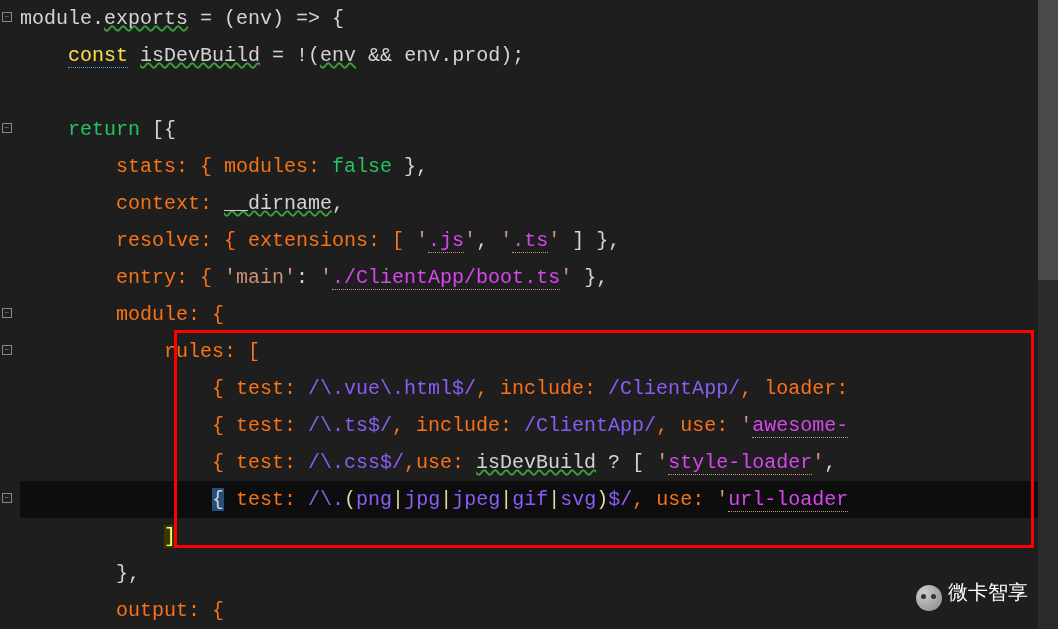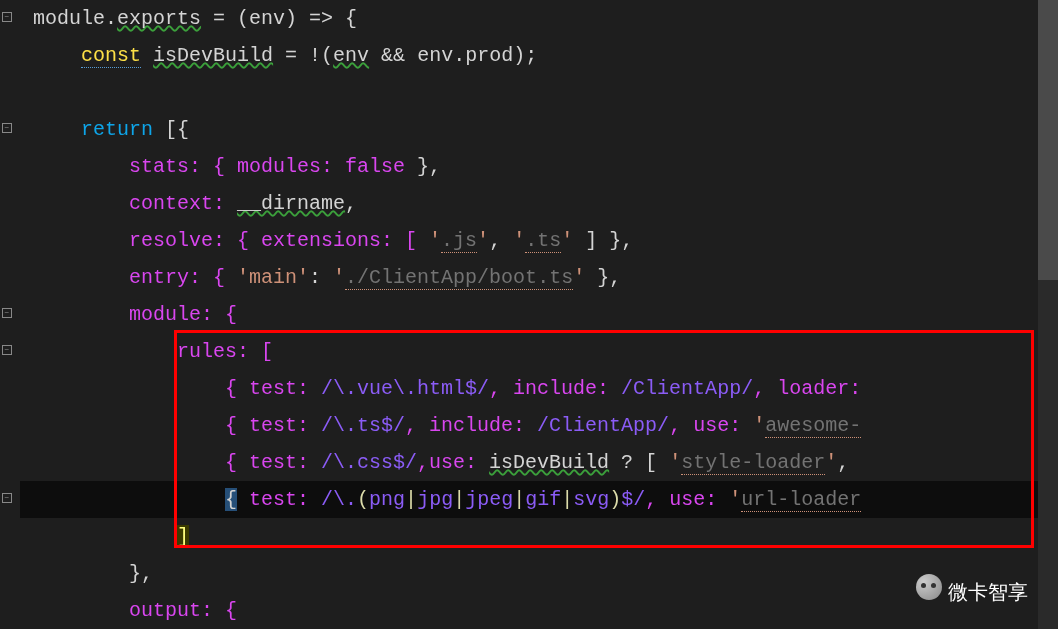--- a/index.html
+++ b/index.html
@@ -51,31 +51,30 @@
     background: #0d0d0d;
     position: absolute;
     left: 0;
     right: 0;
     height: 37px;
     z-index: 0;
   }
   .line-content {
     position: relative;
     z-index: 1;
-    margin-left: 13px;
   }
   .kw-const { color: #fde047; border-bottom: 1px dotted #569cd6; }
-  .kw-return { color: #0ea5e9; }
-  .kw-false { color: #d946ef; }
+  .kw-return { color: #22c55e; }
+  .kw-false { color: #22c55e; }
   .punc { color: #d4d4d4; }
   .iden { color: #d4d4d4; }
   .iden-wavy { color: #d4d4d4; text-decoration: underline wavy #3ba03b; text-decoration-skip-ink: none; }
-  .prop { color: #d946ef; }
+  .prop { color: #f97316; }
   .str { color: #ce9178; }
-  .str-u { color: #737373; border-bottom: 1px dotted #ce9178; }
+  .str-u { color: #d946ef; border-bottom: 1px dotted #ce9178; }
   .regex { color: #8b5cf6; }
   .regex-bar { color: #dcdcaa; }
   .operator { color: #d4d4d4; }
   .bracket-yellow { background: #3a3a00; color: #ffff80; }
   .sel-start { background: #264f78; }
   
   .red-box {
     position: absolute;
     border: 3px solid #ff0000;
     pointer-events: none;
@@ -122,21 +121,21 @@
   
   .watermark {
     position: absolute;
     right: 30px;
     bottom: 18px;
     color: #fff;
     font-family: 'Microsoft YaHei', sans-serif;
     font-size: 20px;
     z-index: 10;
     display: flex;
-    align-items: flex-start;
+    align-items: flex-end;
     gap: 6px;
   }
   .watermark-icon {
     width: 26px;
     height: 26px;
     background: radial-gradient(circle at 30% 30%, #ccc, #888);
     border-radius: 50%;
     position: relative;
   }
   .watermark-icon::after {

